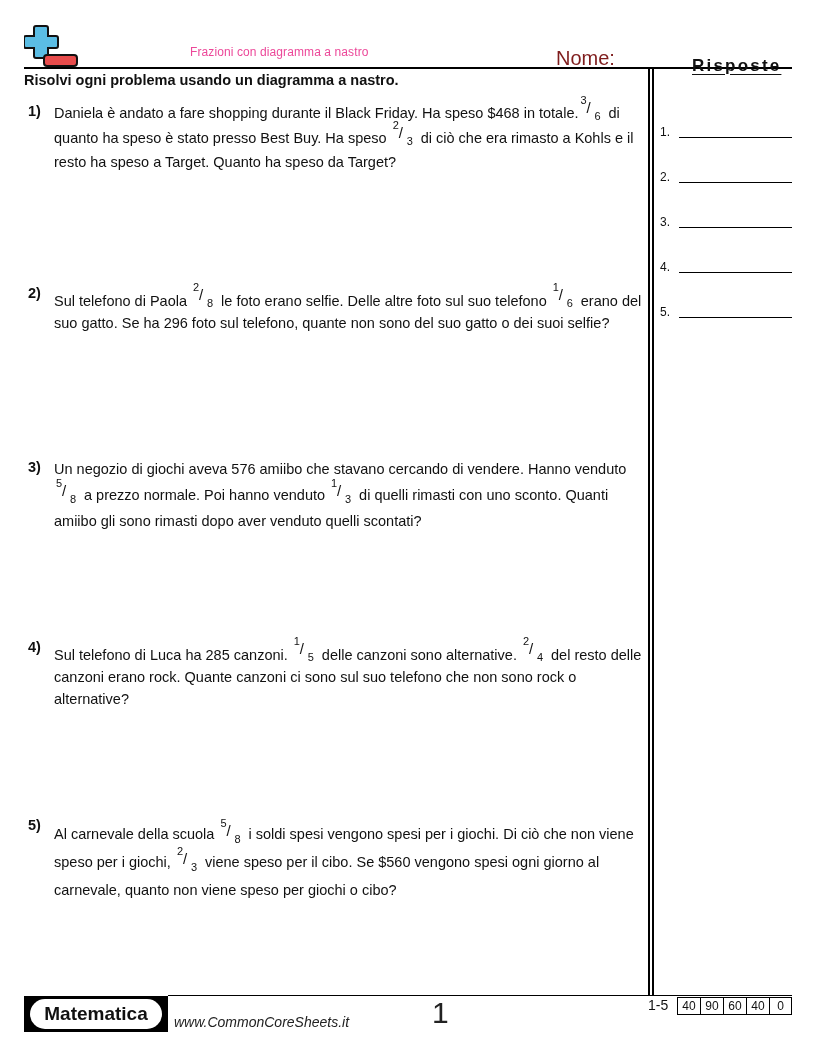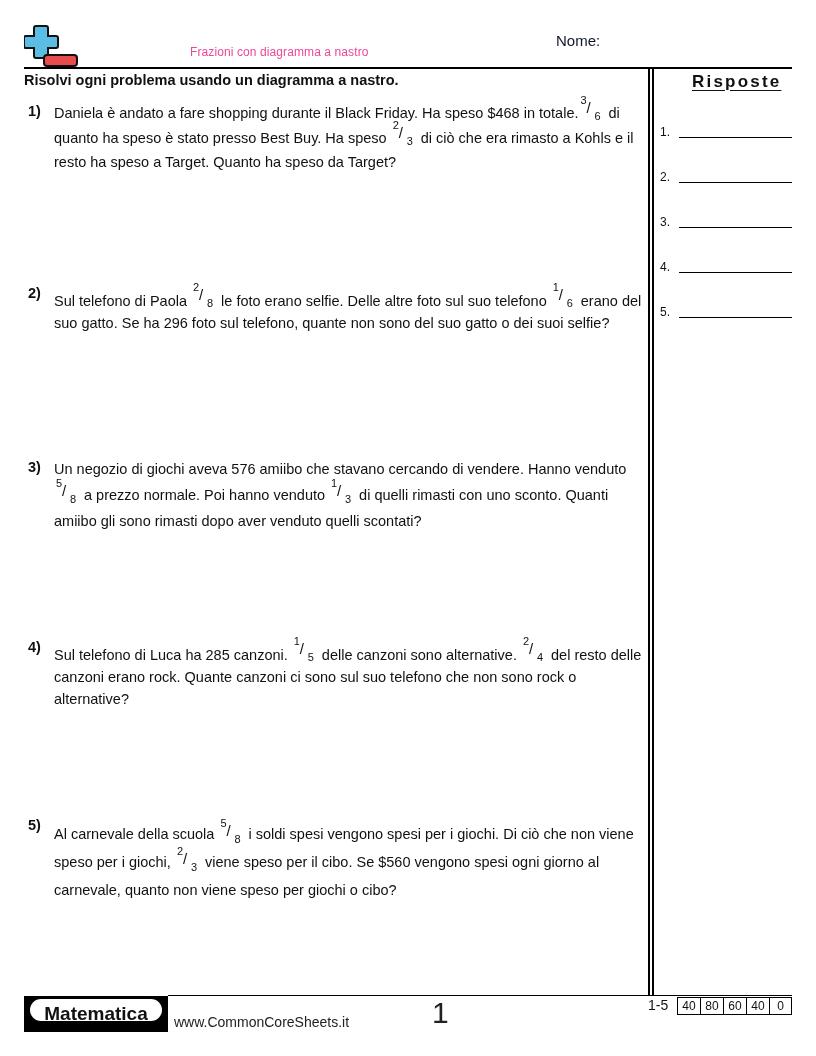--- a/index.html
+++ b/index.html
@@ -3,52 +3,52 @@
   <meta charset="utf-8">
   <style>
     html, body { margin: 0; padding: 0; background: #ffffff; }
     body { width: 816px; height: 1056px; position: relative; overflow: hidden;
            font-family: "Liberation Sans", sans-serif; color: #111; }
     .abs { position: absolute; }
 
     
     .logo { left: 24px; top: 24px; width: 56px; height: 44px; }
     .title { left: 190px; top: 45px; font-size: 12px; color: #ec4899; letter-spacing: 0.1px; }
-    .name-label { left: 556px; top: 32px; font-size: 15px; color: #0f172a; }
+    .name-label { left: 556px; top: 47px; font-size: 20px; color: #7f1d1d; }
     .top-rule { left: 24px; top: 67px; width: 768px; height: 2px; background: #000; }
 
     .instructions { left: 24px; top: 72px; font-size: 14.5px; font-weight: bold; }
 
     
     .vdiv1 { left: 648px; top: 68px; width: 2px; height: 928px; background: #000; }
     .vdiv2 { left: 652px; top: 68px; width: 2px; height: 928px; background: #000; }
 
     
-    .ans-title { left: 692px; top: 72px; font-size: 17px; font-weight: bold;
+    .ans-title { left: 692px; top: 56px; font-size: 17px; font-weight: bold;
                  letter-spacing: 2.2px; text-decoration: underline; text-underline-offset: 3px; }
     .ans-row { left: 660px; width: 132px; height: 20px; font-size: 12px; }
     .ans-num { position: absolute; left: 0; top: 2px; }
     .ans-line { position: absolute; left: 19px; top: 14px; width: 113px; height: 1px; background: #000; }
 
     
     .prob { left: 28px; width: 615px; font-size: 14.5px; line-height: 22px; }
     .pnum { position: absolute; left: 0; top: 0; font-weight: bold; font-size: 14.5px; }
     .ptext { position: absolute; left: 26px; top: 0; width: 592px; }
     .frac { display: inline-block; position: relative; width: 22px; height: 18px; vertical-align: baseline; margin: 0 2px; }
     .frac .n { position: absolute; left: 0; top: -12px; font-size: 11px; }
     .frac .s { position: absolute; left: 6px; top: -4px; font-size: 15px; }
     .frac .d { position: absolute; left: 14px; top: 4px; font-size: 11px; }
 
     
     .bottom-rule { left: 168px; top: 995px; width: 624px; height: 1px; background: #000; }
     .brand-box { left: 24px; top: 996px; width: 144px; height: 36px; background: #000; }
-    .brand-pill { left: 30px; top: 999px; width: 132px; height: 22px; background: #fff;
+    .brand-pill { left: 30px; top: 999px; width: 132px; height: 30px; background: #fff;
                   border-radius: 15px; font-weight: bold; font-size: 19px; text-align: center;
                   line-height: 30px; color: #111; }
-    .site { left: 174px; top: 1014px; font-size: 14px; color: #222; }
+    .site { left: 174px; top: 1014px; font-size: 14px; color: #222; font-style: italic; }
     .page-num { left: 432px; top: 996px; font-size: 30px; color: #222; }
     .score-label { left: 648px; top: 997px; font-size: 14px; }
     .score-table { left: 677px; top: 997px; display: flex; border: 1px solid #000; border-right: none; }
     .score-cell { width: 22px; height: 16px; font-size: 12px; text-align: center; line-height: 16px;
                   border-right: 1px solid #000; }
     .score-cell.last { width: 21px; }
   </style>
 </head>
 <body>
 
@@ -113,17 +113,17 @@
   </div>
 
 <div class="abs bottom-rule"></div>
 <div class="abs brand-box"></div>
 <div class="abs brand-pill">Matematica</div>
 <div class="abs site">www.CommonCoreSheets.it</div>
 <div class="abs page-num">1</div>
 <div class="abs score-label">1-5</div>
 <div class="abs score-table" id="score-table">
     <div class="score-cell">40</div>
-    <div class="score-cell">80</div>
+    <div class="score-cell">90</div>
     <div class="score-cell">60</div>
     <div class="score-cell">40</div>
     <div class="score-cell last">0</div>
   </div>
 
 </body></html>

